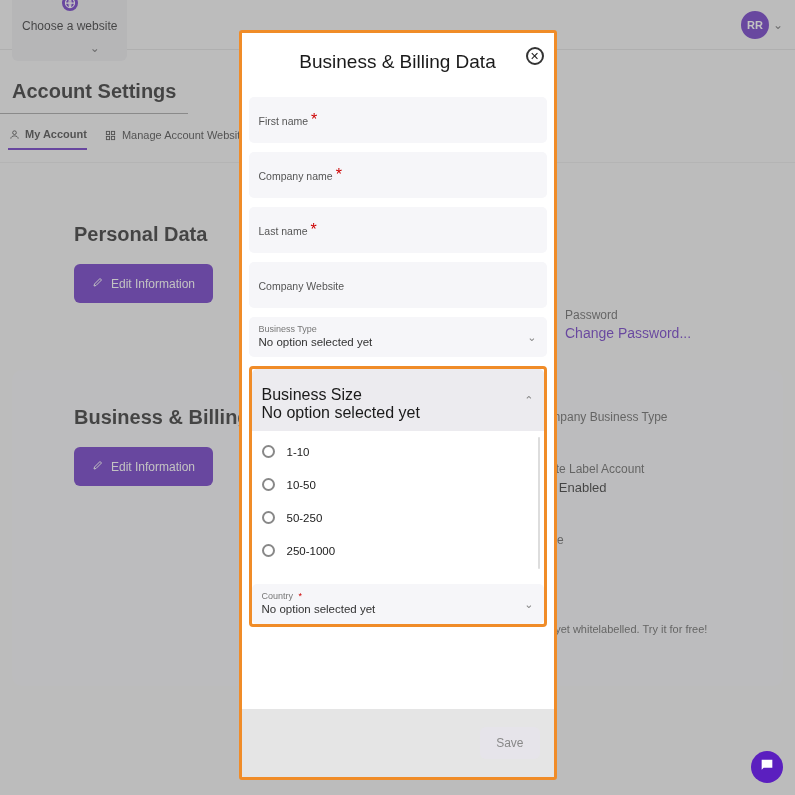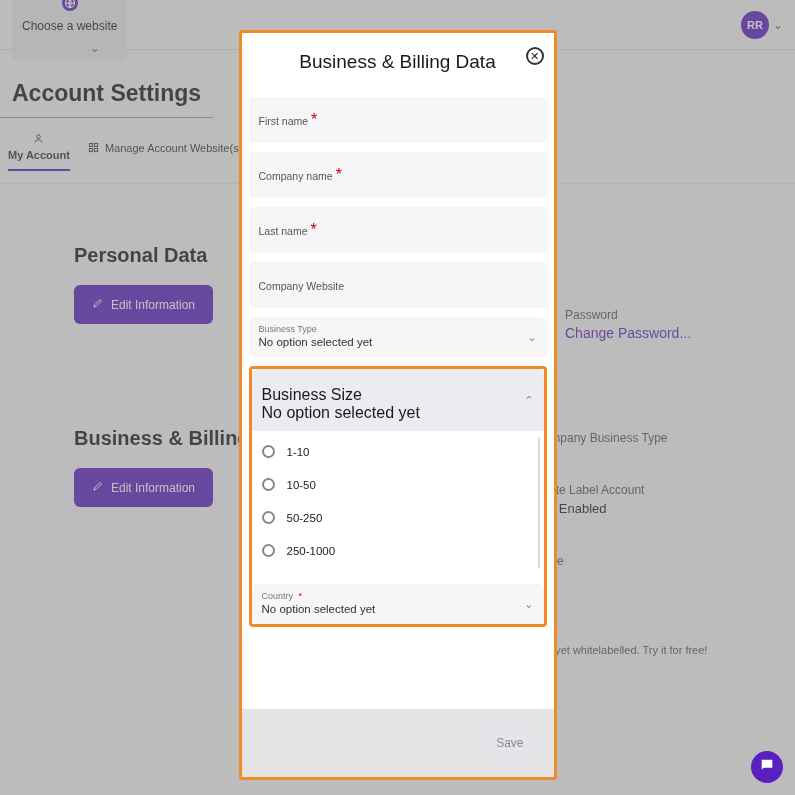--- a/index.html
+++ b/index.html
@@ -59,21 +59,21 @@
       border-radius: 50%;
       background: #5b1fbf;
       color: #fff;
       display: flex;
       align-items: center;
       justify-content: center;
       font-size: 11px;
       font-weight: 600;
     }
     .page-title {
-      font-size: 23px;
+      font-size: 20px;
       font-weight: 600;
       padding: 30px 12px 10px;
       display: inline-block;
       border-bottom: 1px solid #999;
       margin-left: 0;
     }
     .page-title-wrap { padding-left: 0; }
     .tabs {
       display: flex;
       gap: 18px;
@@ -85,21 +85,20 @@
     .tab {
       display: flex;
       align-items: center;
       gap: 5px;
       padding-bottom: 8px;
       cursor: pointer;
     }
     .tab.active {
       border-bottom: 2px solid #5b1fbf;
       font-weight: 600;
-      flex-direction: column;
     }
     .content {
       padding: 60px 12px 12px;
     }
     .section-heading {
       font-size: 20px;
       font-weight: 600;
       margin-left: 62px;
       margin-bottom: 18px;
     }

